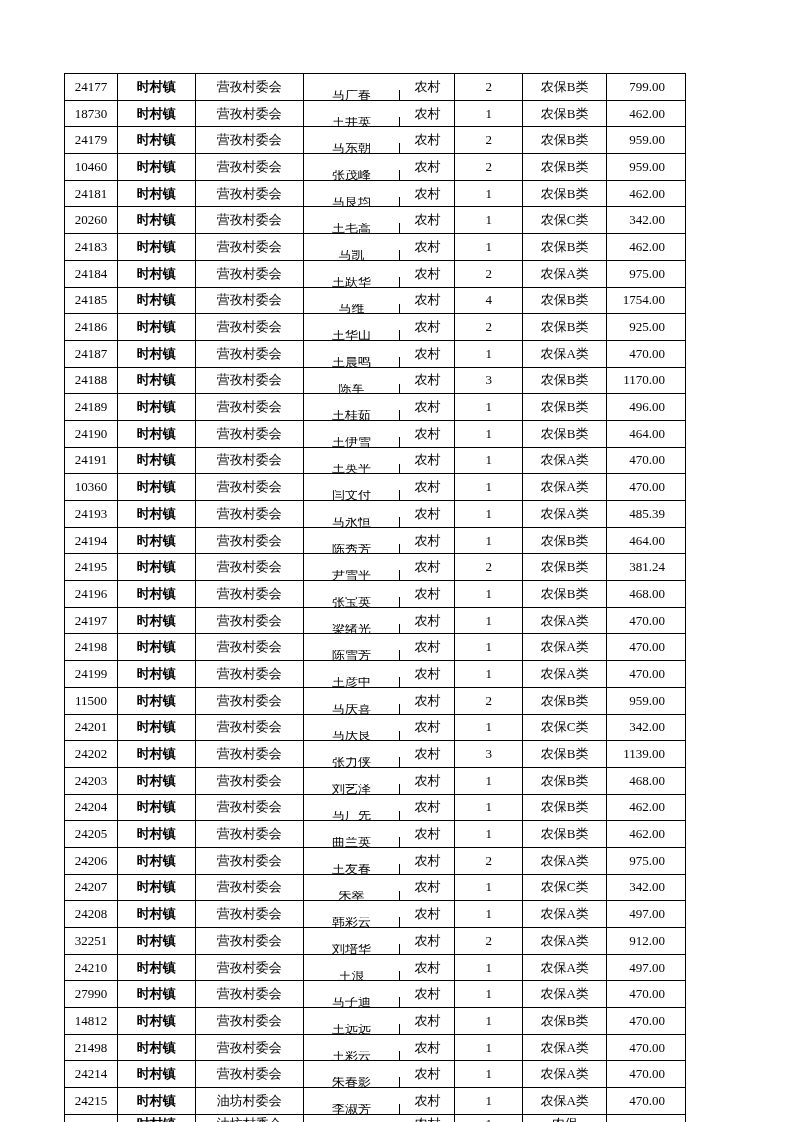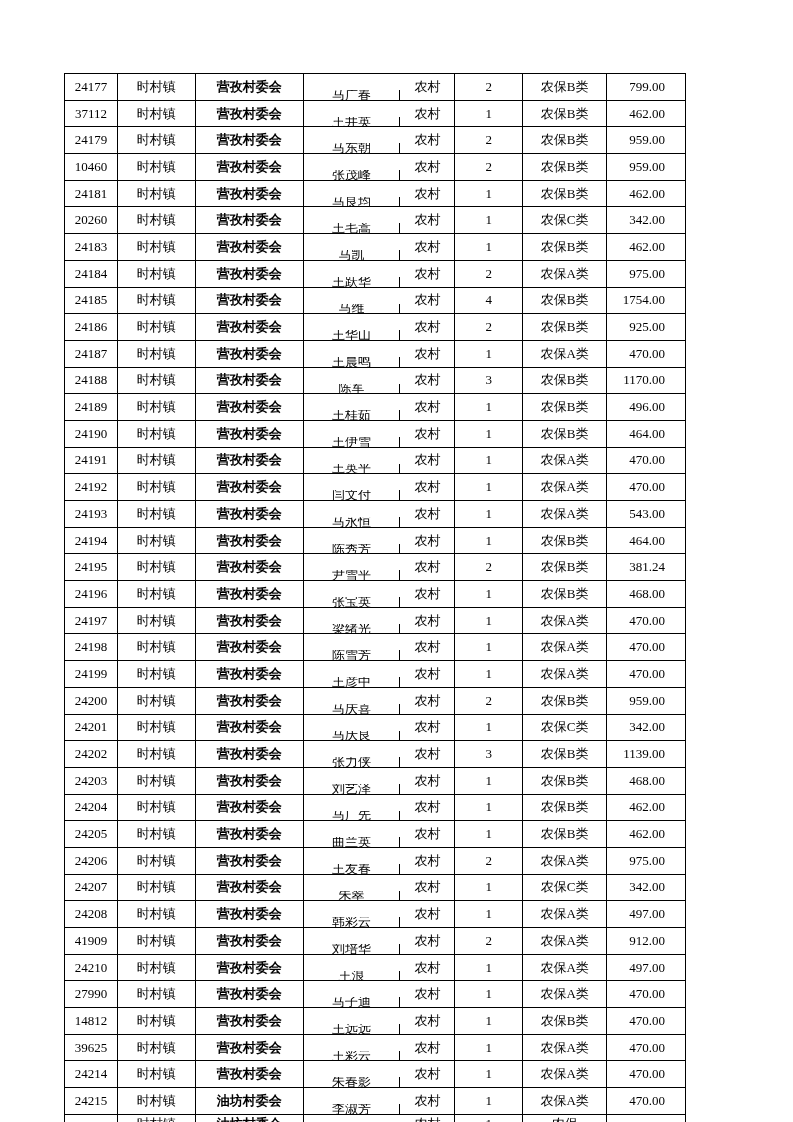--- a/index.html
+++ b/index.html
@@ -39,22 +39,22 @@
     border-bottom: 1px solid #000;
     display: flex;
     align-items: center;
     justify-content: center;
     font-size: 13px;
     color: #000;
     white-space: nowrap;
     overflow: hidden;
   }
   .col-id       { width: 53px; }
-  .col-town     { width: 78px; }
-  .col-village  { width: 108px; font-weight: bold; }
+  .col-town     { width: 78px; font-weight: bold; }
+  .col-village  { width: 108px; }
   .col-name     { width: 97px; margin-top: 16px; }
   .col-locale   { width: 55px; font-family: Liberation Serif, serif; }
   .col-persons  { width: 68px; }
   .col-category { width: 84px; }
   .col-amount   { width: 79px; justify-content: flex-end; padding-right: 20px; text-align: center; }
   .row.partial .cell {
     align-items: flex-start;
     padding-top: 2px;
     line-height: 1;
   }
@@ -69,21 +69,21 @@
           <div class="cell col-id">24177</div>
           <div class="cell col-town">时村镇</div>
           <div class="cell col-village">营孜村委会</div>
           <div class="cell col-name">马广春</div>
           <div class="cell col-locale">农村</div>
           <div class="cell col-persons">2</div>
           <div class="cell col-category">农保B类</div>
           <div class="cell col-amount">799.00</div>
         </div>
         <div class="row">
-          <div class="cell col-id">37112</div>
+          <div class="cell col-id">18730</div>
           <div class="cell col-town">时村镇</div>
           <div class="cell col-village">营孜村委会</div>
           <div class="cell col-name">王井英</div>
           <div class="cell col-locale">农村</div>
           <div class="cell col-persons">1</div>
           <div class="cell col-category">农保B类</div>
           <div class="cell col-amount">462.00</div>
         </div>
         <div class="row">
           <div class="cell col-id">24179</div>
@@ -209,38 +209,38 @@
           <div class="cell col-id">24191</div>
           <div class="cell col-town">时村镇</div>
           <div class="cell col-village">营孜村委会</div>
           <div class="cell col-name">王英平</div>
           <div class="cell col-locale">农村</div>
           <div class="cell col-persons">1</div>
           <div class="cell col-category">农保A类</div>
           <div class="cell col-amount">470.00</div>
         </div>
         <div class="row">
-          <div class="cell col-id">24192</div>
+          <div class="cell col-id">10360</div>
           <div class="cell col-town">时村镇</div>
           <div class="cell col-village">营孜村委会</div>
           <div class="cell col-name">闫文付</div>
           <div class="cell col-locale">农村</div>
           <div class="cell col-persons">1</div>
           <div class="cell col-category">农保A类</div>
           <div class="cell col-amount">470.00</div>
         </div>
         <div class="row">
           <div class="cell col-id">24193</div>
           <div class="cell col-town">时村镇</div>
           <div class="cell col-village">营孜村委会</div>
           <div class="cell col-name">马永恒</div>
           <div class="cell col-locale">农村</div>
           <div class="cell col-persons">1</div>
           <div class="cell col-category">农保A类</div>
-          <div class="cell col-amount">543.00</div>
+          <div class="cell col-amount">485.39</div>
         </div>
         <div class="row">
           <div class="cell col-id">24194</div>
           <div class="cell col-town">时村镇</div>
           <div class="cell col-village">营孜村委会</div>
           <div class="cell col-name">陈秀芳</div>
           <div class="cell col-locale">农村</div>
           <div class="cell col-persons">1</div>
           <div class="cell col-category">农保B类</div>
           <div class="cell col-amount">464.00</div>
@@ -289,21 +289,21 @@
           <div class="cell col-id">24199</div>
           <div class="cell col-town">时村镇</div>
           <div class="cell col-village">营孜村委会</div>
           <div class="cell col-name">王彦中</div>
           <div class="cell col-locale">农村</div>
           <div class="cell col-persons">1</div>
           <div class="cell col-category">农保A类</div>
           <div class="cell col-amount">470.00</div>
         </div>
         <div class="row">
-          <div class="cell col-id">24200</div>
+          <div class="cell col-id">11500</div>
           <div class="cell col-town">时村镇</div>
           <div class="cell col-village">营孜村委会</div>
           <div class="cell col-name">马庆喜</div>
           <div class="cell col-locale">农村</div>
           <div class="cell col-persons">2</div>
           <div class="cell col-category">农保B类</div>
           <div class="cell col-amount">959.00</div>
         </div>
         <div class="row">
           <div class="cell col-id">24201</div>
@@ -379,21 +379,21 @@
           <div class="cell col-id">24208</div>
           <div class="cell col-town">时村镇</div>
           <div class="cell col-village">营孜村委会</div>
           <div class="cell col-name">韩彩云</div>
           <div class="cell col-locale">农村</div>
           <div class="cell col-persons">1</div>
           <div class="cell col-category">农保A类</div>
           <div class="cell col-amount">497.00</div>
         </div>
         <div class="row">
-          <div class="cell col-id">41909</div>
+          <div class="cell col-id">32251</div>
           <div class="cell col-town">时村镇</div>
           <div class="cell col-village">营孜村委会</div>
           <div class="cell col-name">刘培华</div>
           <div class="cell col-locale">农村</div>
           <div class="cell col-persons">2</div>
           <div class="cell col-category">农保A类</div>
           <div class="cell col-amount">912.00</div>
         </div>
         <div class="row">
           <div class="cell col-id">24210</div>
@@ -419,21 +419,21 @@
           <div class="cell col-id">14812</div>
           <div class="cell col-town">时村镇</div>
           <div class="cell col-village">营孜村委会</div>
           <div class="cell col-name">王远远</div>
           <div class="cell col-locale">农村</div>
           <div class="cell col-persons">1</div>
           <div class="cell col-category">农保B类</div>
           <div class="cell col-amount">470.00</div>
         </div>
         <div class="row">
-          <div class="cell col-id">39625</div>
+          <div class="cell col-id">21498</div>
           <div class="cell col-town">时村镇</div>
           <div class="cell col-village">营孜村委会</div>
           <div class="cell col-name">王彩云</div>
           <div class="cell col-locale">农村</div>
           <div class="cell col-persons">1</div>
           <div class="cell col-category">农保A类</div>
           <div class="cell col-amount">470.00</div>
         </div>
         <div class="row">
           <div class="cell col-id">24214</div>

